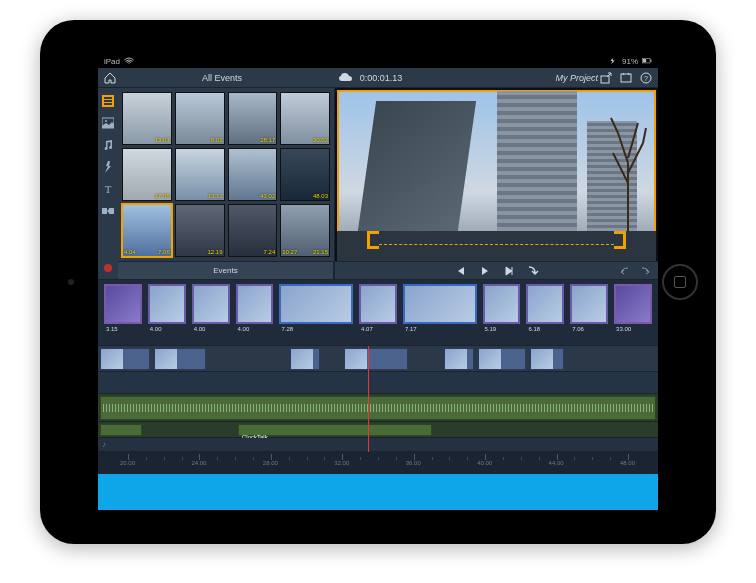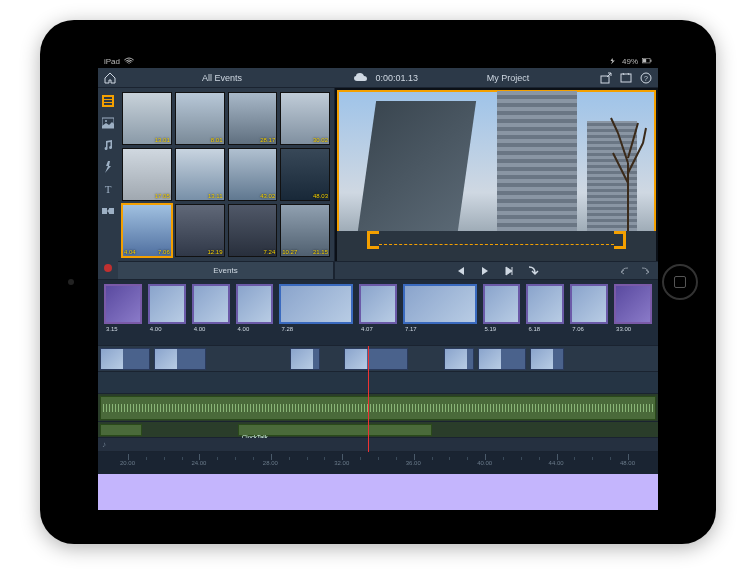--- a/index.html
+++ b/index.html
@@ -1,33 +1,33 @@
 <!DOCTYPE html>
 <html><head>
 <meta charset="utf-8">
 <style>
   * { box-sizing: border-box; margin: 0; padding: 0; }
   body { background: #fff; font-family: -apple-system, Helvetica, Arial, sans-serif; width: 756px; height: 583px; overflow: hidden; }
   .ipad-frame { position: absolute; left: 40px; top: 20px; width: 676px; height: 524px; background: #000; border-radius: 34px; box-shadow: 0 4px 20px rgba(0,0,0,0.3); }
-  .ipad-screen { position: absolute; left: 58px; top: 34px; width: 560px; height: 456px; background: #c4b5fd; overflow: hidden; }
+  .ipad-screen { position: absolute; left: 58px; top: 34px; width: 560px; height: 456px; background: #0ea5e9; overflow: hidden; }
   .ipad-camera { position: absolute; left: 28px; top: 50%; width: 6px; height: 6px; border-radius: 50%; background: #222; transform: translateY(-50%); }
   .ipad-home { position: absolute; right: 18px; top: 50%; width: 36px; height: 36px; border-radius: 50%; border: 2px solid #333; transform: translateY(-50%); }
   .ipad-home::after { content: ""; position: absolute; left: 50%; top: 50%; width: 10px; height: 10px; border: 1px solid #555; border-radius: 2px; transform: translate(-50%,-50%); }
 
   .statusbar { height: 14px; background: #000; display: flex; align-items: center; justify-content: space-between; padding: 0 6px; color: #bbb; font-size: 8px; }
   .statusbar .left, .statusbar .right { display: flex; align-items: center; gap: 4px; }
   .statusbar .center { flex: 1; text-align: center; }
   .status-icon { width: 10px; height: 8px; }
 
   .toolbar { height: 20px; background: #2c3948; display: flex; align-items: center; color: #cfd8e2; font-size: 9px; position: relative; border-bottom: 1px solid #1a2330; }
   .tb-icon { width: 16px; height: 16px; display: flex; align-items: center; justify-content: center; cursor: pointer; }
   .tb-left { width: 24px; display: flex; justify-content: center; }
   .tb-bin-title { width: 200px; text-align: center; }
-  .tb-center { flex: 1; display: flex; align-items: center; justify-content: flex-end; gap: 6px; }
-  .tb-proj-title { width: 180px; text-align: center; }
+  .tb-center { flex: 1; display: flex; align-items: center; justify-content: center; gap: 6px; }
+  .tb-proj-title { width: 180px; text-align: right; font-style: italic; }
   .tb-right { display: flex; gap: 4px; padding-right: 4px; }
 
   .main-area { height: 192px; display: flex; border-bottom: 1px solid #1a2330; }
   .tool-rail { width: 20px; background: #2c3948; display: flex; flex-direction: column; align-items: center; gap: 8px; padding-top: 6px; }
   .rail-icon { width: 14px; height: 14px; display: flex; align-items: center; justify-content: center; cursor: pointer; color: #9db0c4; }
   .rail-icon.active { color: #f4a000; }
 
   .bin { width: 216px; background: #2c3948; display: flex; flex-direction: column; }
   .bin-grid { flex: 1; display: grid; grid-template-columns: repeat(4,1fr); gap: 3px; padding: 4px; overflow: hidden; }
   .bin-thumb { position: relative; background: linear-gradient(135deg,#7a96ad 0%, #adc2d6 50%, #6a829a 100%); border: 1px solid #111; overflow: hidden; }
@@ -97,21 +97,21 @@
       <div class="left">
         <span>iPad</span>
         <svg class="status-icon" viewBox="0 0 16 12">
             <path d="M1 4 Q8 -2 15 4 M3 6 Q8 2 13 6 M5 8 Q8 5 11 8 M8 10 L8 10" stroke="#bbb" fill="none" stroke-width="1.5" stroke-linecap="round"></path>
           </svg>
       </div>
       <div class="right">
         <svg class="status-icon" viewBox="0 0 16 12">
             <path d="M7 1 L4 6 L7 6 L5 11 L11 5 L8 5 Z" fill="#bbb"></path>
           </svg>
-        <span>49%</span>
+        <span>91%</span>
         <svg class="status-icon" viewBox="0 0 18 10">
             <rect x="0.5" y="0.5" width="14" height="8" stroke="#bbb" fill="none"></rect>
             <rect x="1.5" y="1.5" width="6" height="6" fill="#bbb"></rect>
             <rect x="15" y="2.5" width="2" height="4" fill="#bbb"></rect>
           </svg>
       </div>
     </div>
 
     <div class="toolbar">
       <div class="tb-left">

